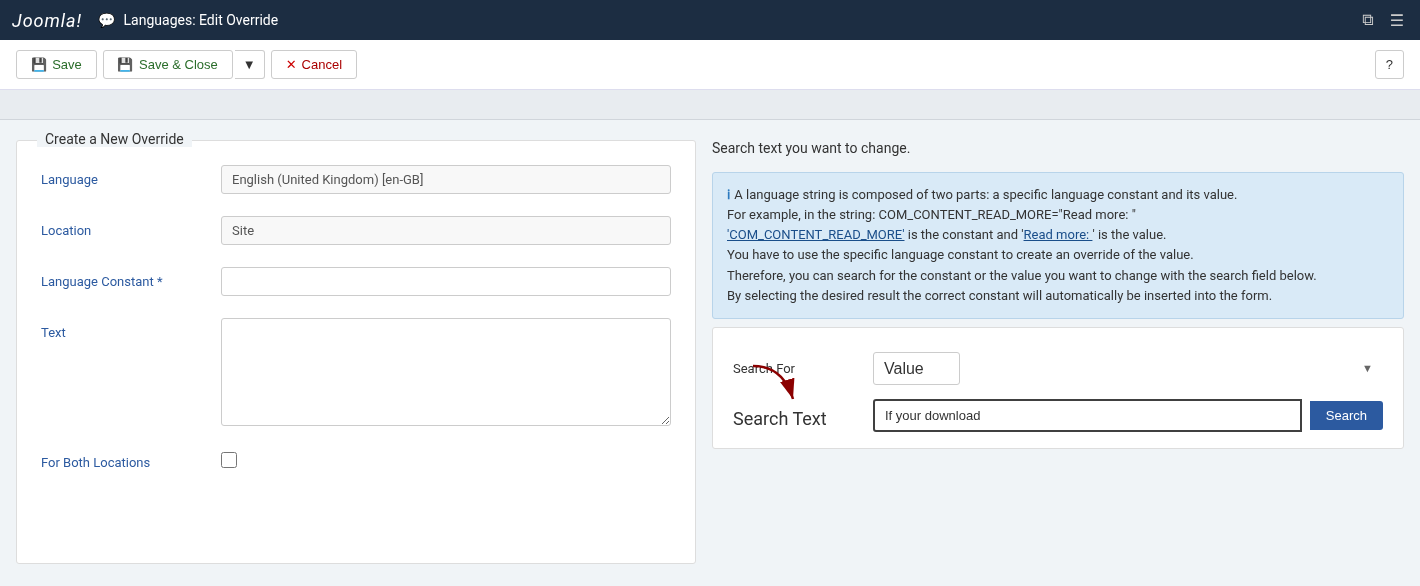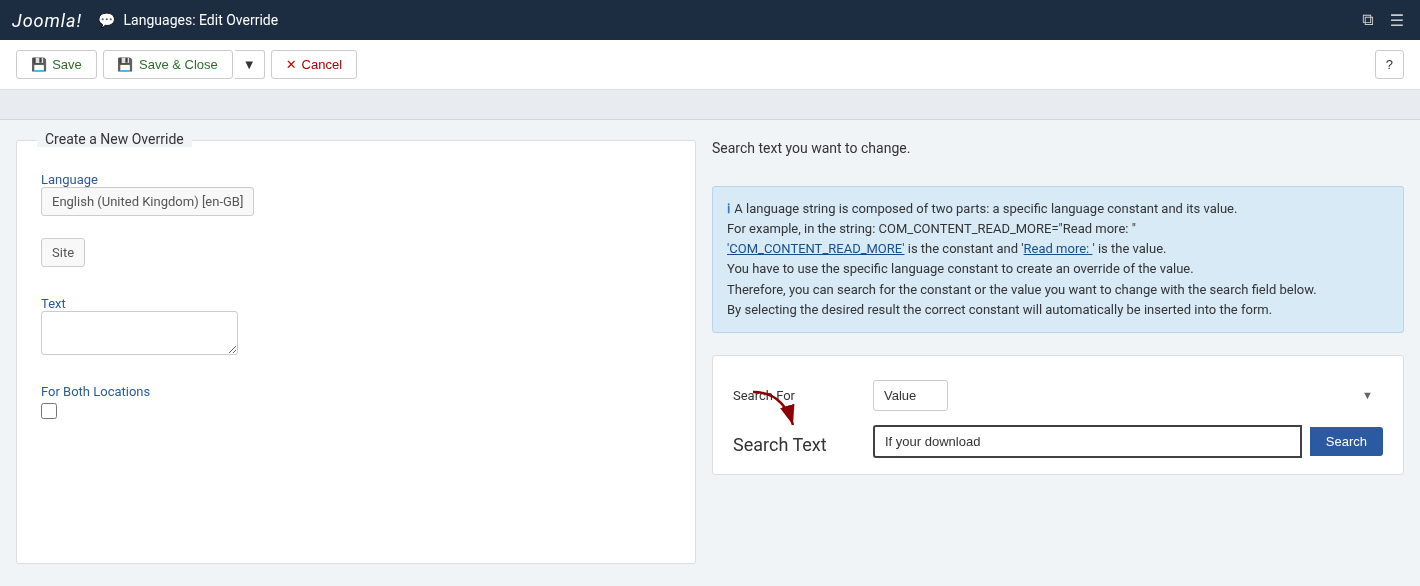--- a/index.html
+++ b/index.html
@@ -119,21 +119,20 @@
       top: -10px;
       left: 20px;
       background: #f0f4f7;
       padding: 0 8px;
     }
     .form-group {
       display: flex;
       align-items: flex-start;
       margin-bottom: 18px;
       padding-top: 4px;
-      flex-direction: column;
     }
     .form-label {
       width: 180px;
       min-width: 180px;
       color: #2c5aa0;
       font-size: 13px;
       padding-top: 7px;
     }
     .form-control {
       flex: 1;
@@ -169,21 +168,21 @@
       height: 16px;
       margin-top: 4px;
     }
 
     
     .right-panel {
       flex: 1;
       margin-left: 16px;
       display: flex;
       flex-direction: column;
-      gap: 22px;
+      gap: 8px;
     }
     .right-panel-title {
       font-size: 14px;
       color: #333;
       font-weight: normal;
       padding-bottom: 8px;
     }
     .info-box {
       background: #d9eaf7;
       border: 1px solid #b8d4ea;
@@ -211,21 +210,21 @@
     .search-label {
       width: 140px;
       color: #333;
       font-size: 13px;
     }
     .search-select {
       flex: 1;
       padding: 7px 10px;
       border: 1px solid #ccc;
       border-radius: 3px;
-      font-size: 13px;
+      font-size: 16px;
       background: #fff;
       color: #333;
       appearance: none;
       -webkit-appearance: none;
     }
     .select-wrapper {
       position: relative;
       flex: 1;
     }
     .select-wrapper::after {
@@ -323,23 +322,28 @@
 
   <div class="left-panel">
     <span class="panel-title">Create a New Override</span>
 
     <div class="form-group">
       <label class="form-label">Language</label>
       <div class="form-control">English (United Kingdom) [en-GB]</div>
     </div>
 
     <div class="form-group">
+      <label class="form-label">Location</label>
       <div class="form-control">Site</div>
     </div>
 
+    <div class="form-group">
+      <label class="form-label">Language Constant *</label>
+      <input class="form-control-input" type="text" value="" style="">
+    </div>
 
     <div class="form-group">
       <label class="form-label">Text</label>
       <textarea class="form-control-textarea" style=""></textarea>
     </div>
 
     <div class="form-group">
       <label class="form-label">For Both Locations</label>
       <input type="checkbox" class="checkbox-control" style="">
     </div>

